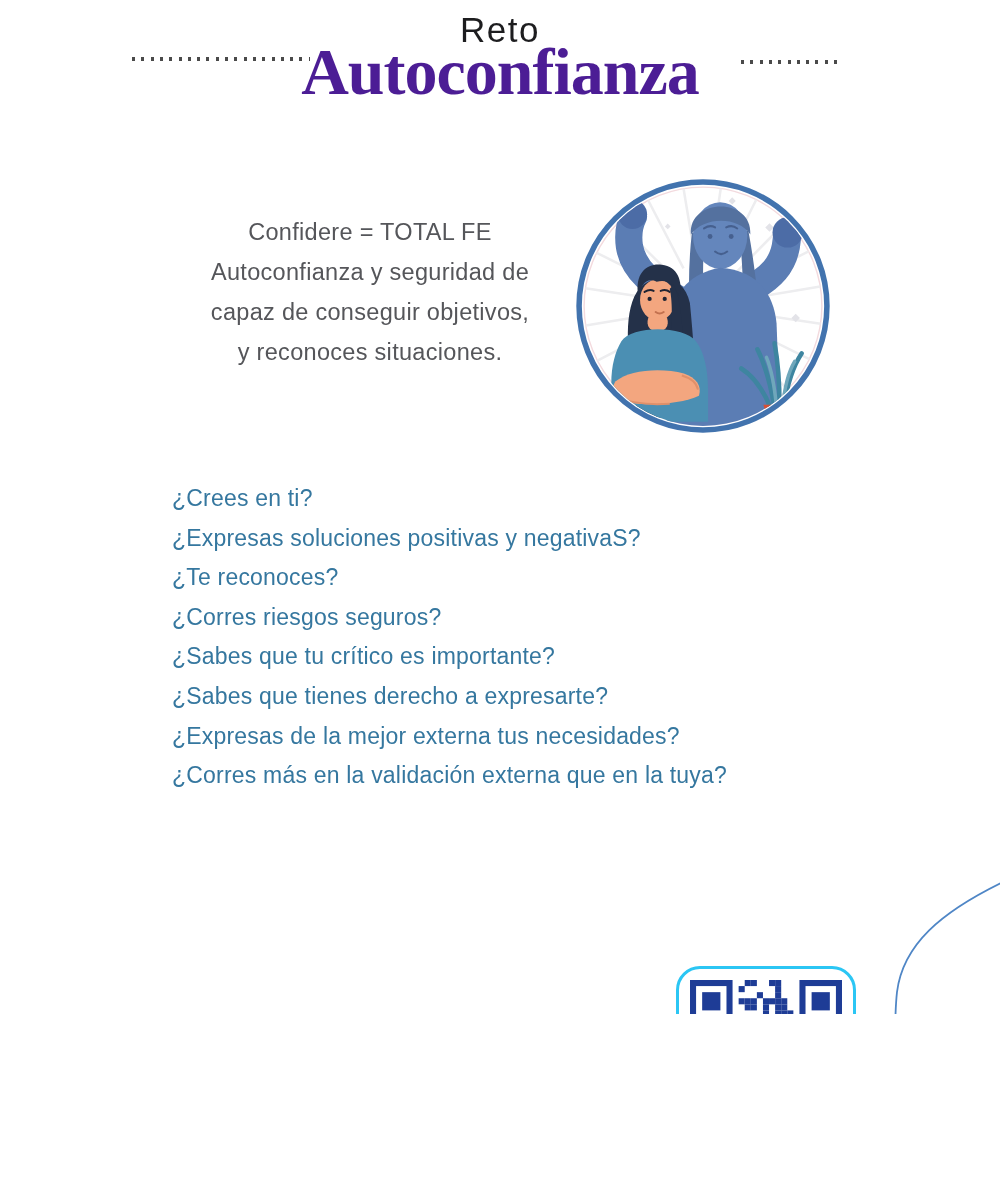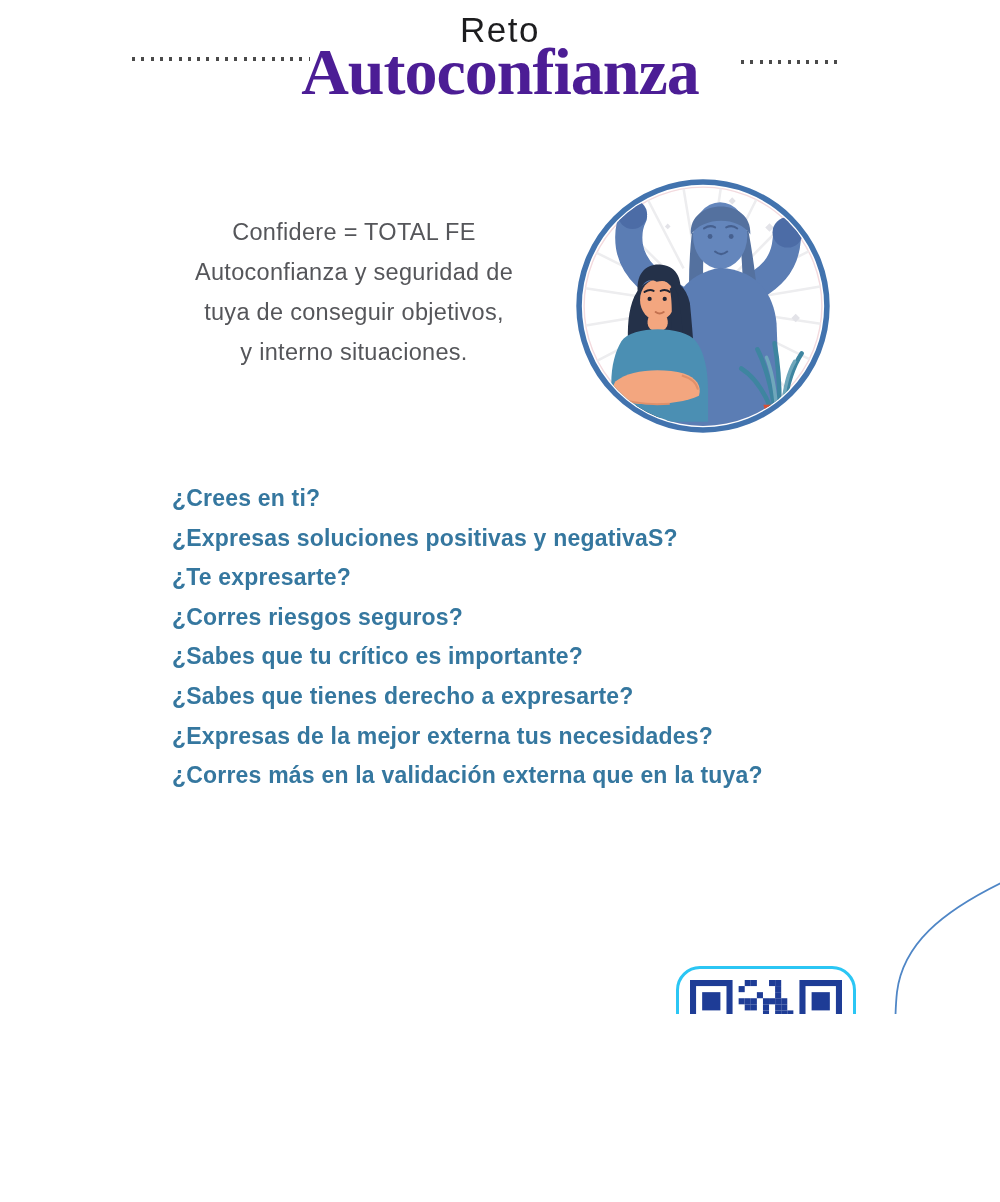--- a/index.html
+++ b/index.html
@@ -18,30 +18,30 @@
     font-size:66px;line-height:68px;color:#4c1d95;letter-spacing:-1px;
   }
   .dots{
     position:absolute;height:4px;
     background-image:repeating-linear-gradient(90deg,#4a4a4a 0 3px,transparent 3px 9.3px);
   }
   .dots-left{left:132px;top:57px;width:178px;}
   .dots-right{left:741px;top:60px;width:100px;}
   
   .intro{
-    position:absolute;left:140px;top:212px;width:428px;
+    position:absolute;left:156px;top:212px;width:428px;
     text-align:center;font-size:23.5px;line-height:40px;
     color:#55565a;letter-spacing:.3px;
   }
   
   .illustration{position:absolute;left:569px;top:172px;width:268px;height:268px;}
   
   .questions{
     position:absolute;left:172px;top:479px;width:630px;
-    font-size:23px;font-weight:700;line-height:39.6px;
+    font-size:23px;font-weight:400;line-height:39.6px;
     color:#35779f;letter-spacing:.2px;
   }
   
   .curve{position:absolute;left:0;top:0;z-index:1;pointer-events:none;}
   
   .qr-box{
     position:absolute;left:676px;top:966px;width:152px;height:152px;
     background:#fff;border:3.5px solid #2bc6f4;border-radius:24px;
     padding:11px;z-index:2;
   }
@@ -52,22 +52,22 @@
 <div class="page">
 
   <div class="kicker">Reto</div>
   <div class="title">Autoconfianza</div>
   <div class="dots dots-left"></div>
   <div class="dots dots-right"></div>
 
   <div class="intro">
     <div>Confidere = TOTAL FE</div>
     <div>Autoconfianza y seguridad de</div>
-    <div>tuya de conseguir objetivos,</div>
-    <div>y interno situaciones.</div>
+    <div>capaz de conseguir objetivos,</div>
+    <div>y reconoces situaciones.</div>
   </div>
 
   <div class="illustration">
     <svg width="268" height="268" viewBox="0 0 266 266">
       <defs>
         <clipPath id="circClip">
             <circle cx="133" cy="133" r="119"></circle>
           </clipPath>
       </defs>
       <circle cx="133" cy="133" r="123" fill="#ffffff" stroke="#4273ae" stroke-width="5.5"></circle>
@@ -155,21 +155,21 @@
           <path d="M112,202 q14,4 16,14" fill="none" stroke="#e0906a" stroke-width="2"></path>
           <path d="M48,224 q20,8 52,6" fill="none" stroke="#e0906a" stroke-width="2"></path>
         </g>
       </g>
     </svg>
   </div>
 
   <div class="questions">
     <div>¿Crees en ti?</div>
     <div>¿Expresas soluciones positivas y negativaS?</div>
-    <div>¿Te expresarte?</div>
+    <div>¿Te reconoces?</div>
     <div>¿Corres riesgos seguros?</div>
     <div>¿Sabes que tu crítico es importante?</div>
     <div>¿Sabes que tienes derecho a expresarte?</div>
     <div>¿Expresas de la mejor externa tus necesidades?</div>
     <div>¿Corres más en la validación externa que en la tuya?</div>
   </div>
 
   <svg class="curve" width="1000" height="1202" viewBox="0 0 1000 1202">
     <path d="M 1001 883
              C 942 912, 903 944, 897 992

